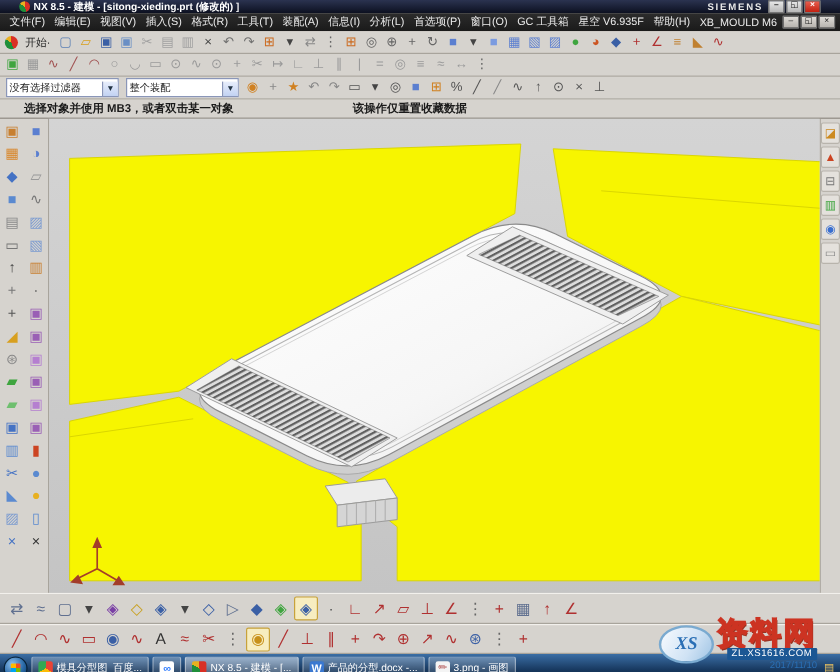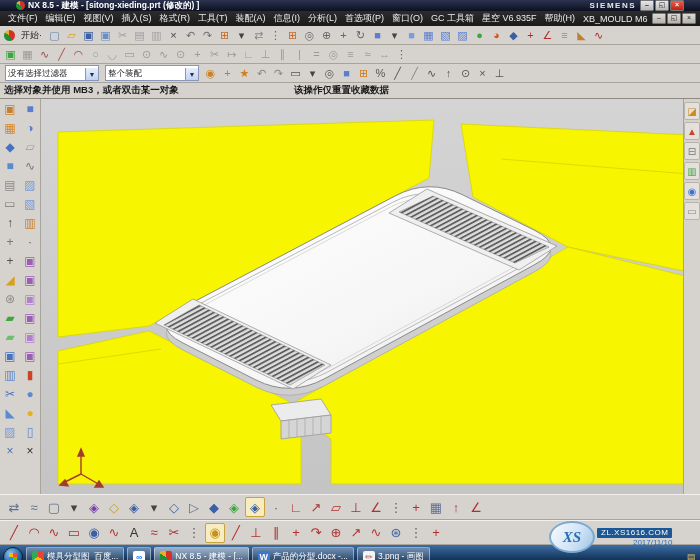--- a/index.html
+++ b/index.html
@@ -32,21 +32,21 @@
   .nx-mini{width:11px;height:11px;border-radius:50%;flex:none;margin:0 2px;
            background:conic-gradient(#d93025 0 160deg,#1f8f3a 160deg 300deg,#e8b020 300deg 360deg);}
   .combo{display:flex;align-items:flex-end;width:92px;height:14px;background:#fff;border:1px solid #8a96b8;
          margin:0 3px;font-size:8.5px;color:#222;}
   .combo-text{flex:1;padding:0 2px;white-space:nowrap;overflow:hidden;}
   .combo-arrow{width:12px;height:12px;background:linear-gradient(#e8eefb,#c2d2f2);border-left:1px solid #8a96b8;
                font-size:7px;display:flex;align-items:center;justify-content:center;color:#234;}
   
   .promptbar{height:15px;background:#d6d3ce;border-bottom:1px solid #8f8b83;position:relative;
              display:flex;align-items:center;font-size:9.5px;font-weight:bold;color:#1a1a1a;}
-  .prompt-left{padding-left:4px;white-space:nowrap;}
+  .prompt-left{padding-left:20px;white-space:nowrap;}
   .prompt-right{position:absolute;left:42%;white-space:nowrap;}
   
   .main{display:flex;height:395px;}
   .leftstrip{width:40px;display:flex;background:#d6d3ce;border-right:1px solid #a8a49c;}
   .vcol{width:20px;display:flex;flex-direction:column;align-items:center;padding-top:1px;}
   .vcol .icon{width:17px;height:19px;font-size:12px;margin:0;}
   .viewport{position:relative;width:644px;height:395px;background:linear-gradient(#d4d4d4,#c4c4c4);overflow:hidden;}
   .viewport svg{position:absolute;left:0;top:0;}
   .rightstrip{width:16px;background:#d6d3ce;border-left:1px solid #a8a49c;display:flex;flex-direction:column;align-items:center;padding-top:2px;}
   .rightstrip .icon{width:14px;height:16px;font-size:10px;margin:1px 0;background:#e4e1dc;border:1px solid #b8b4ac;}
@@ -415,18 +415,19 @@
           <span class="tbtn-ic" style="background: rgb(244, 244, 244); color: rgb(176, 80, 80);">✏</span>
           <span class="tbtn-lb">3.png - 画图</span>
         </span>
       </span>
     <span class="tray-ic">▤</span>
   </div>
 
   <div class="watermark">
     <span class="wm-oval">XS</span>
     <span class="wm-right">
+      <span class="wm-title">资料网</span>
       <span class="wm-url">ZL.XS1616.COM</span>
       <span class="wm-date">2017/11/10</span>
     </span>
   </div>
 
 </div>
 
 </body></html>

